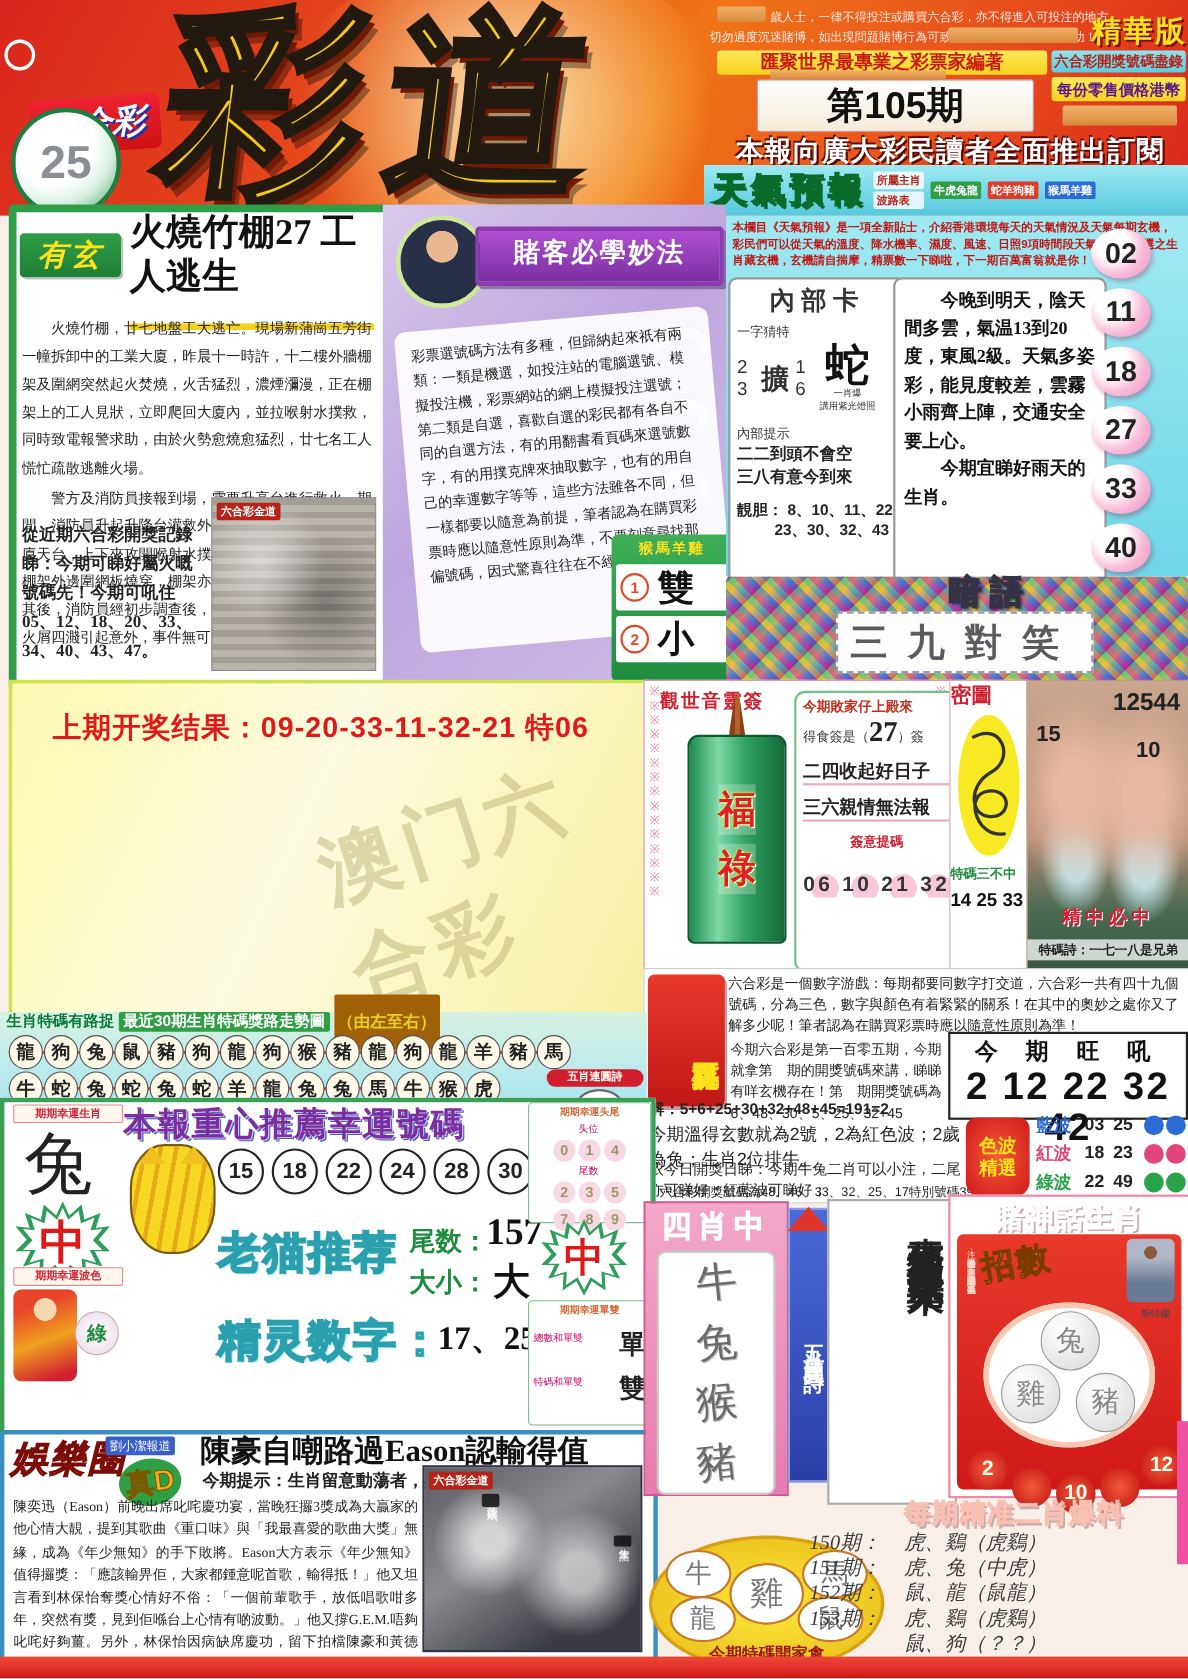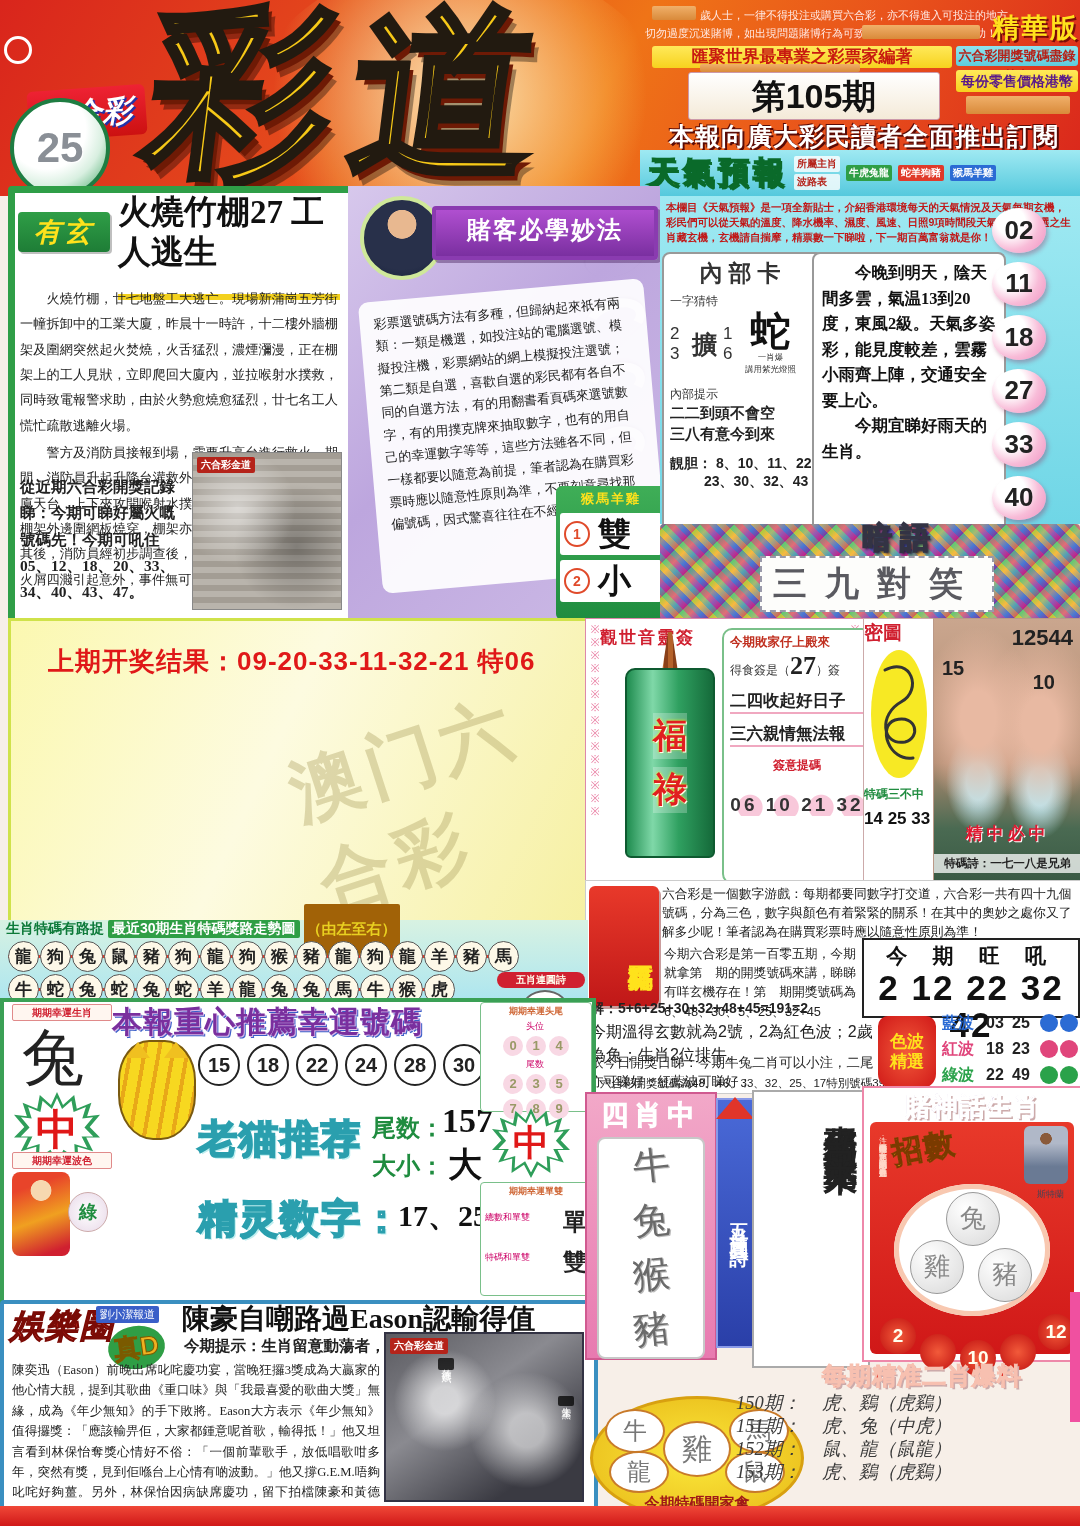--- a/index.html
+++ b/index.html
@@ -714,17 +714,21 @@
       <span>虎、兔（中虎）</span>
     </div>
       <div class="two-row">
       <span class="iss">152期：</span>
       <span>鼠、龍（鼠龍）</span>
     </div>
       <div class="two-row">
       <span class="iss">153期：</span>
       <span>虎、鷄（虎鷄）</span>
     </div>
+      <div class="two-row">
+      <span class="iss">　　　</span>
+      <span>鼠、狗（？？）</span>
+    </div>
     </div>
 
   <div class="abs pink-edge"></div>
   <div class="abs bottom-strip"></div>
 </div>
 
 </body></html>

